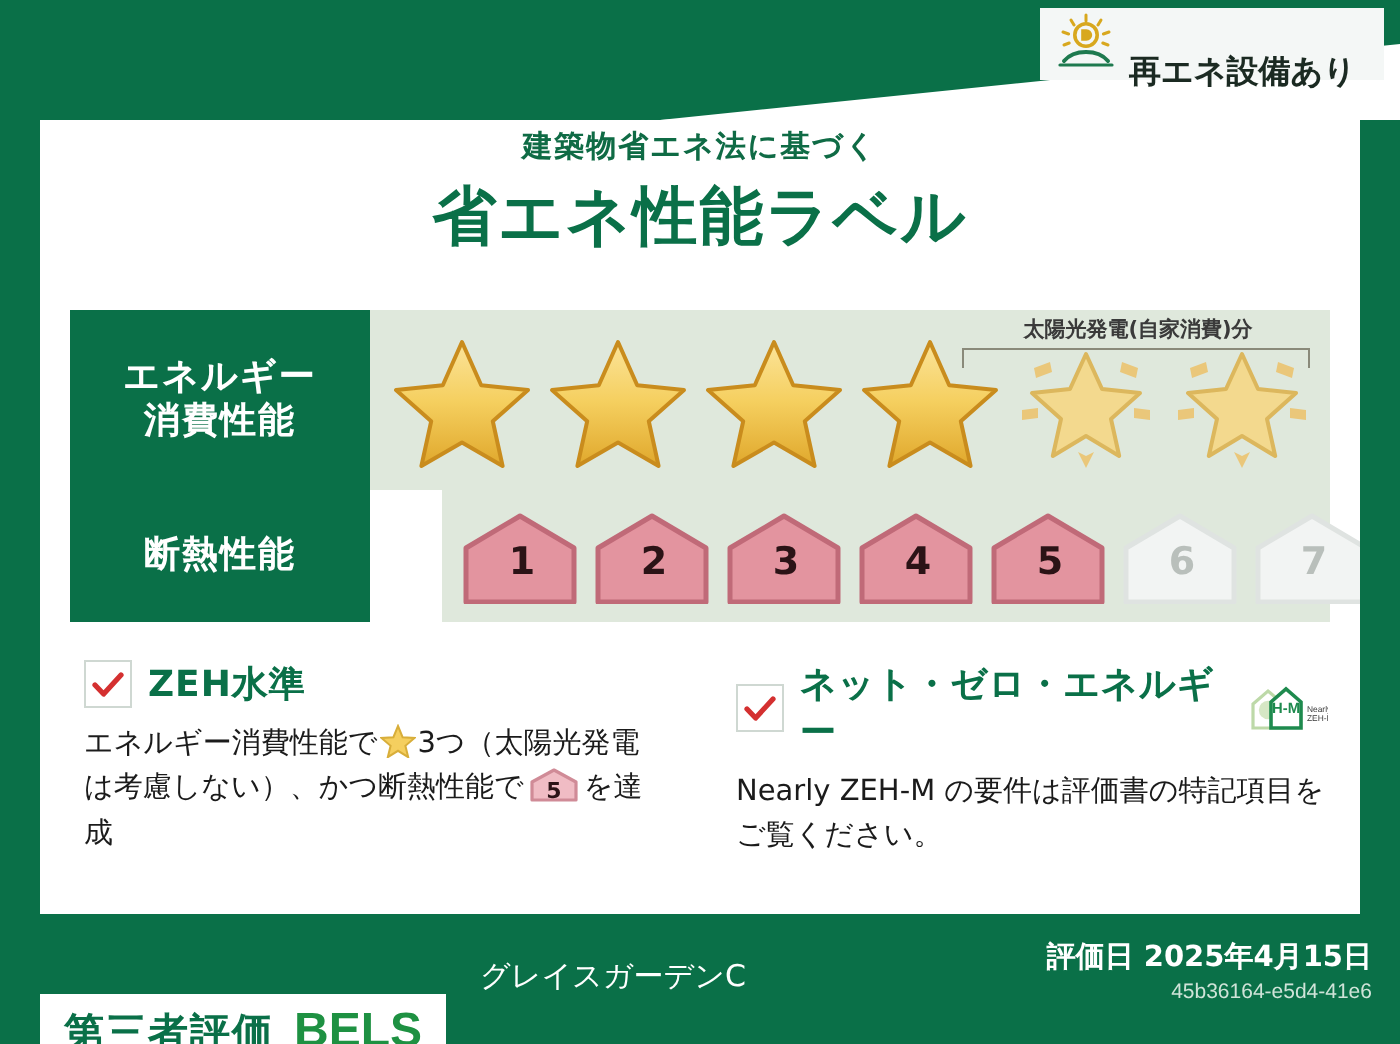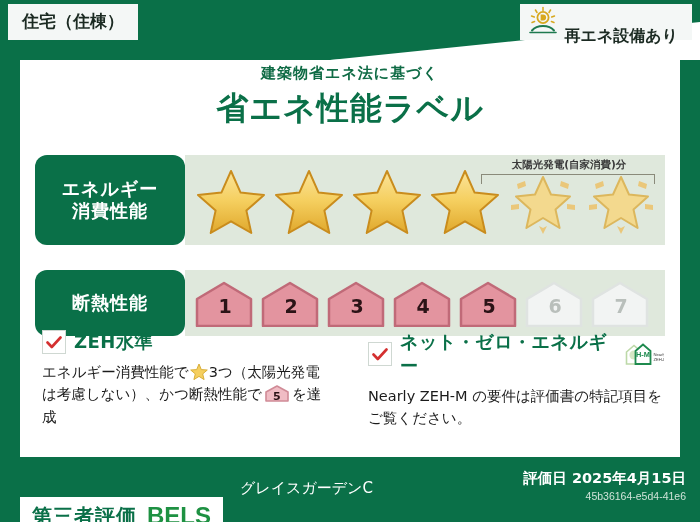--- a/index.html
+++ b/index.html
@@ -69,28 +69,27 @@
   .title-main{
     font-size:32px;font-weight:bold;color:#0a7048;letter-spacing:1px;
     margin-top:4px;
   }
   
   .row{
     position:absolute;left:15px;width:630px;
     display:flex;align-items:stretch;
   }
   .row-energy{top:113px;height:90px;}
-  .row-insul{top:228px;height:66px;}
+  .row-insul{top:203px;height:66px;gap:36px;}
   .row-label{
     width:150px;background:#0a7048;color:#ffffff;
     display:flex;align-items:center;justify-content:center;
     text-align:center;font-weight:bold;line-height:1.25;
     font-size:18px;letter-spacing:1px;
     flex:0 0 150px;
-    border-radius:12px;
   }
   .row-value{
     flex:1;background:#dfe8dc;
     position:relative;
   }
   .stars{
     position:absolute;left:8px;top:0;right:0;bottom:0;
     display:flex;align-items:center;gap:2px;
   }
   .star{
@@ -193,23 +192,20 @@
 </head>
 <body>
 
 <div class="label-card">
 
   <div class="header">
     <div class="header-notch"></div>
     <div class="header-white-wedge"></div>
   </div>
 
-  <div class="chip-type">
-    <span>住宅（住棟）</span>
-  </div>
 
   <div class="chip-renew">
     <span>
       <svg width="30" height="28" viewBox="0 0 30 28">
         <g stroke="#d8a81e" stroke-width="1.5" stroke-linecap="round">
           <line x1="15" y1="1.5" x2="15" y2="4.5"></line>
           <line x1="7.5" y1="4" x2="9" y2="6.5"></line>
           <line x1="22.5" y1="4" x2="21" y2="6.5"></line>
           <line x1="3.5" y1="10" x2="6.3" y2="11"></line>
           <line x1="26.5" y1="10" x2="23.7" y2="11"></line>

